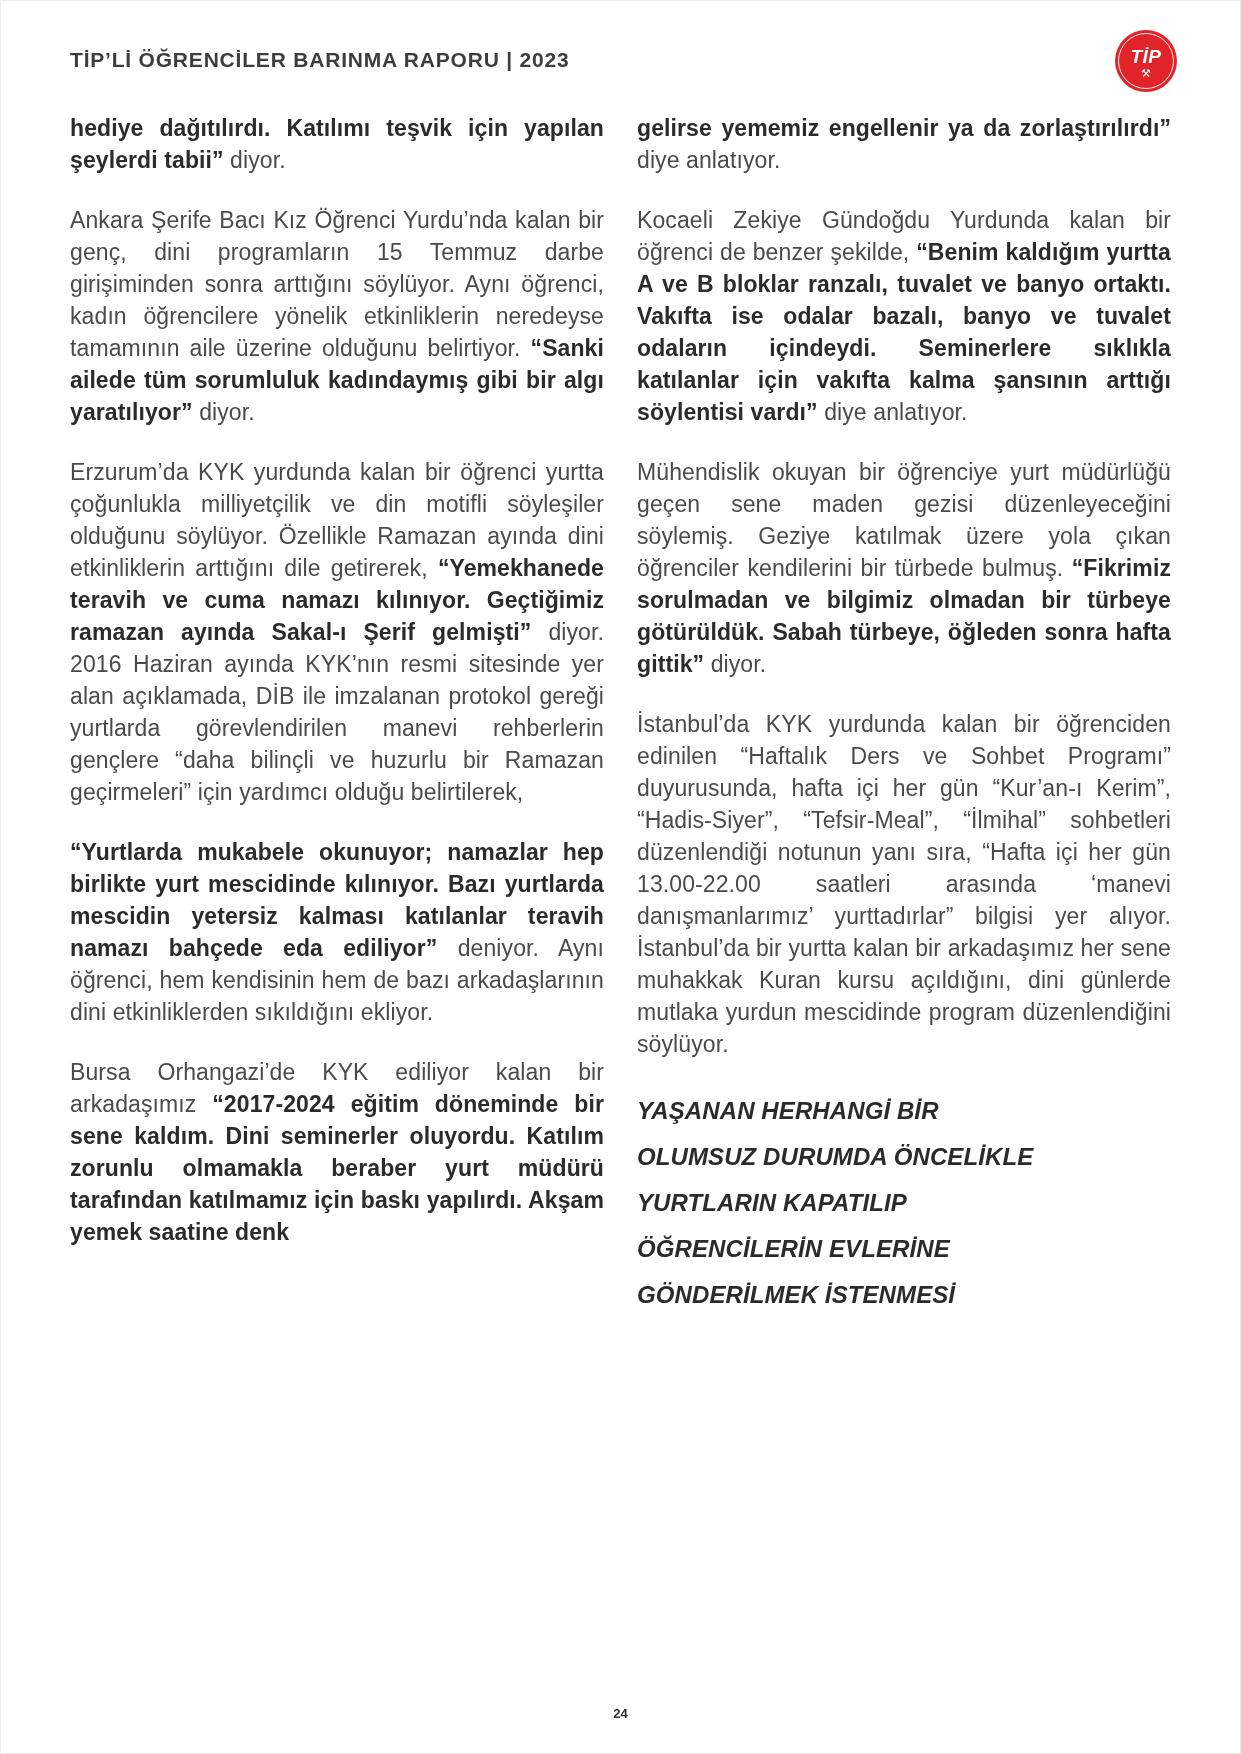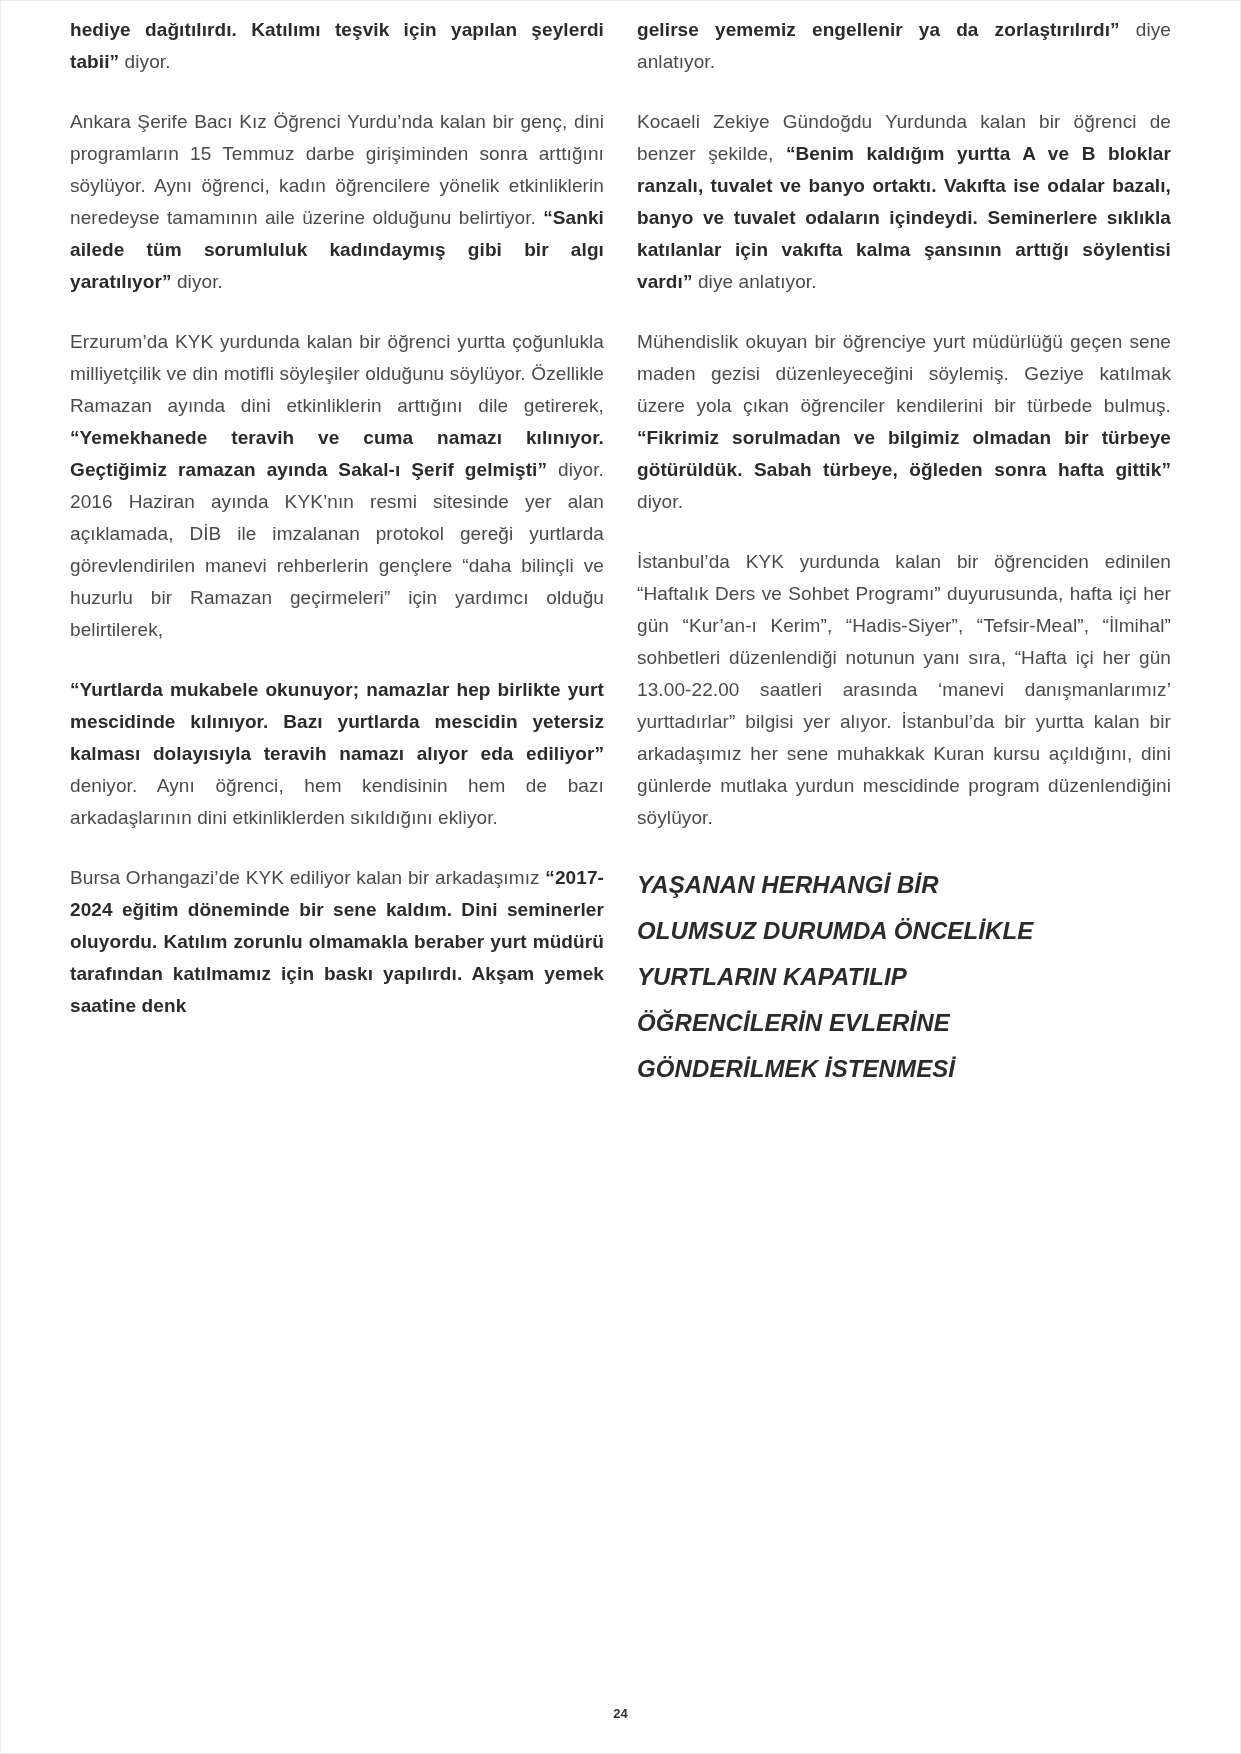--- a/index.html
+++ b/index.html
@@ -65,21 +65,21 @@
     line-height: 1;
     margin-top: 2px;
   }
   .columns {
     display: flex;
     gap: 33px;
     padding: 14px 70px 0 70px;
   }
   .column { width: 534px; }
   .para {
-    font-size: 19px;
+    font-size: 23px;
     line-height: 32px;
     letter-spacing: 0.1px;
     color: #4a4a4a;
     text-align: justify;
     margin-bottom: 28px;
     hyphens: auto;
     -webkit-hyphens: auto;
   }
   .run.bold {
     font-weight: 700;
@@ -109,27 +109,35 @@
     font-size: 13px;
     font-weight: 700;
     color: #2f2f2f;
   }
 </style>
 </head>
 <body>
 
 <div class="page">
 
+  <header class="page-header">
+    <h1 class="header-title">TİP’Lİ ÖĞRENCİLER BARINMA RAPORU | 2023</h1>
+    <div class="logo" style="background: rgb(224, 36, 41);">
+      <span class="logo-ring"></span>
+      <span class="logo-text">TİP</span>
+      <span class="logo-emblem">⚒</span>
+    </div>
+  </header>
 
   <main class="columns">
     <section class="column">
         <p class="para"><span class="run bold">hediye dağıtılırdı. Katılımı teşvik için yapılan şeylerdi tabii”</span><span class="run"> diyor.</span></p>
         <p class="para"><span class="run">Ankara Şerife Bacı Kız Öğrenci Yurdu’nda kalan bir genç, dini programların 15 Temmuz darbe girişiminden sonra arttığını söylüyor. Aynı öğrenci, kadın öğrencilere yönelik etkinliklerin neredeyse tamamının aile üzerine olduğunu belirtiyor. </span><span class="run bold">“Sanki ailede tüm sorumluluk kadındaymış gibi bir algı yaratılıyor”</span><span class="run"> diyor.</span></p>
         <p class="para"><span class="run">Erzurum’da KYK yurdunda kalan bir öğrenci yurtta çoğunlukla milliyetçilik ve din motifli söyleşiler olduğunu söylüyor. Özellikle Ramazan ayında dini etkinliklerin arttığını dile getirerek, </span><span class="run bold">“Yemekhanede teravih ve cuma namazı kılınıyor. Geçtiğimiz ramazan ayında Sakal-ı Şerif gelmişti”</span><span class="run"> diyor. 2016 Haziran ayında KYK’nın resmi sitesinde yer alan açıklamada, DİB ile imzalanan protokol gereği yurtlarda görevlendirilen manevi rehberlerin gençlere “daha bilinçli ve huzurlu bir Ramazan geçirmeleri” için yardımcı olduğu belirtilerek,</span></p>
-        <p class="para"><span class="run bold">“Yurtlarda mukabele okunuyor; namazlar hep birlikte yurt mescidinde kılınıyor. Bazı yurtlarda mescidin yetersiz kalması dolayısıyla teravih namazı alıyor eda ediliyor”</span><span class="run"> deniyor. Aynı öğrenci, hem kendisinin hem de bazı arkadaşlarının dini etkinliklerden sıkıldığını ekliyor.</span></p>
+        <p class="para"><span class="run bold">“Yurtlarda mukabele okunuyor; namazlar hep birlikte yurt mescidinde kılınıyor. Bazı yurtlarda mescidin yetersiz kalması katılanlar teravih namazı bahçede eda ediliyor”</span><span class="run"> deniyor. Aynı öğrenci, hem kendisinin hem de bazı arkadaşlarının dini etkinliklerden sıkıldığını ekliyor.</span></p>
         <p class="para"><span class="run">Bursa Orhangazi’de KYK ediliyor kalan bir arkadaşımız </span><span class="run bold">“2017-2024 eğitim döneminde bir sene kaldım. Dini seminerler oluyordu. Katılım zorunlu olmamakla beraber yurt müdürü tarafından katılmamız için baskı yapılırdı. Akşam yemek saatine denk</span></p>
       </section>
     <section class="column">
         <p class="para"><span class="run bold">gelirse yememiz engellenir ya da zorlaştırılırdı”</span><span class="run"> diye anlatıyor.</span></p>
         <p class="para"><span class="run">Kocaeli Zekiye Gündoğdu Yurdunda kalan bir öğrenci de benzer şekilde, </span><span class="run bold">“Benim kaldığım yurtta A ve B bloklar ranzalı, tuvalet ve banyo ortaktı. Vakıfta ise odalar bazalı, banyo ve tuvalet odaların içindeydi. Seminerlere sıklıkla katılanlar için vakıfta kalma şansının arttığı söylentisi vardı”</span><span class="run"> diye anlatıyor.</span></p>
         <p class="para"><span class="run">Mühendislik okuyan bir öğrenciye yurt müdürlüğü geçen sene maden gezisi düzenleyeceğini söylemiş. Geziye katılmak üzere yola çıkan öğrenciler kendilerini bir türbede bulmuş. </span><span class="run bold">“Fikrimiz sorulmadan ve bilgimiz olmadan bir türbeye götürüldük. Sabah türbeye, öğleden sonra hafta gittik”</span><span class="run"> diyor.</span></p>
         <p class="para"><span class="run">İstanbul’da KYK yurdunda kalan bir öğrenciden edinilen “Haftalık Ders ve Sohbet Programı” duyurusunda, hafta içi her gün “Kur’an-ı Kerim”, “Hadis-Siyer”, “Tefsir-Meal”, “İlmihal” sohbetleri düzenlendiği notunun yanı sıra, “Hafta içi her gün 13.00-22.00 saatleri arasında ‘manevi danışmanlarımız’ yurttadırlar” bilgisi yer alıyor. İstanbul’da bir yurtta kalan bir arkadaşımız her sene muhakkak Kuran kursu açıldığını, dini günlerde mutlaka yurdun mescidinde program düzenlendiğini söylüyor.</span></p>
         <p class="para heading"><span class="run bold">YAŞANAN HERHANGİ BİR
 OLUMSUZ DURUMDA ÖNCELİKLE
 YURTLARIN KAPATILIP

